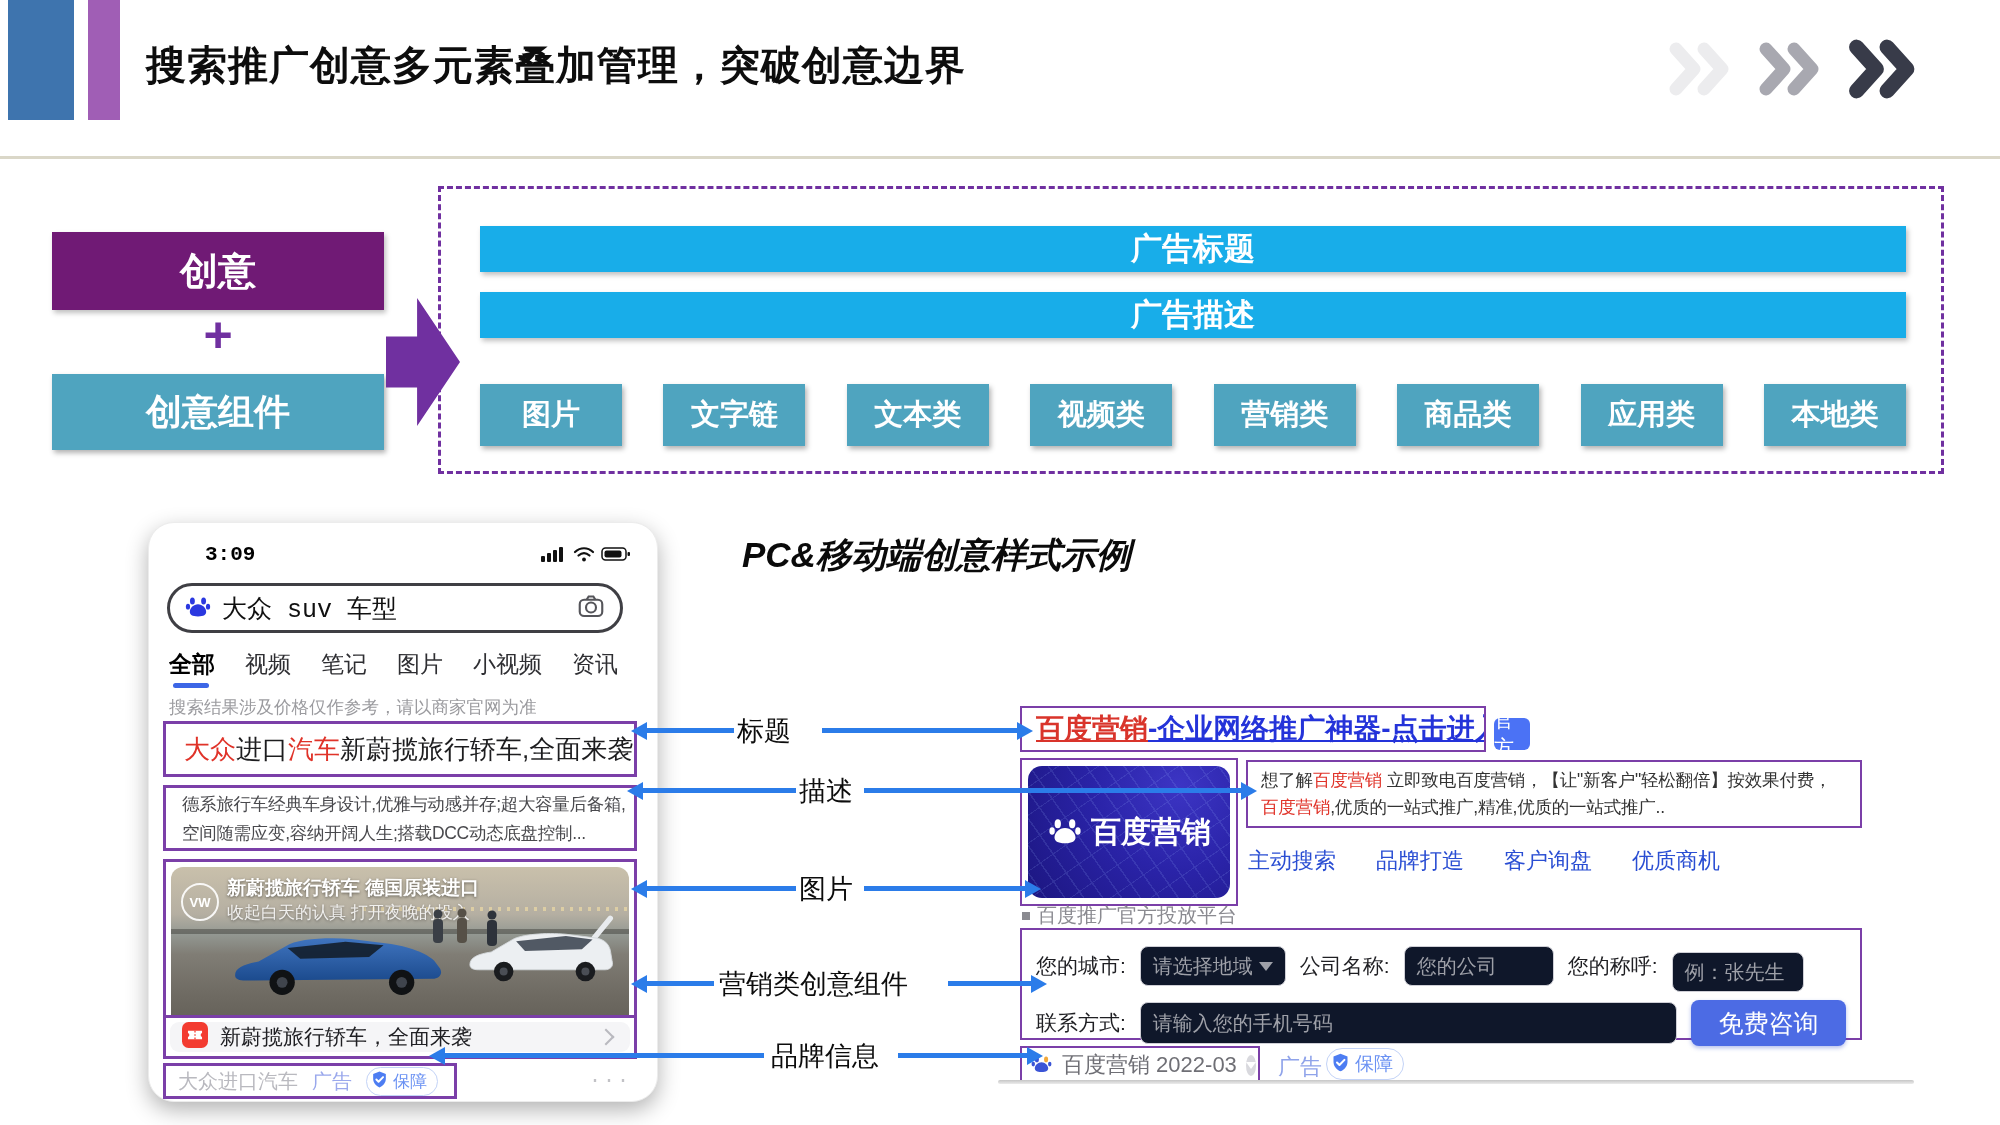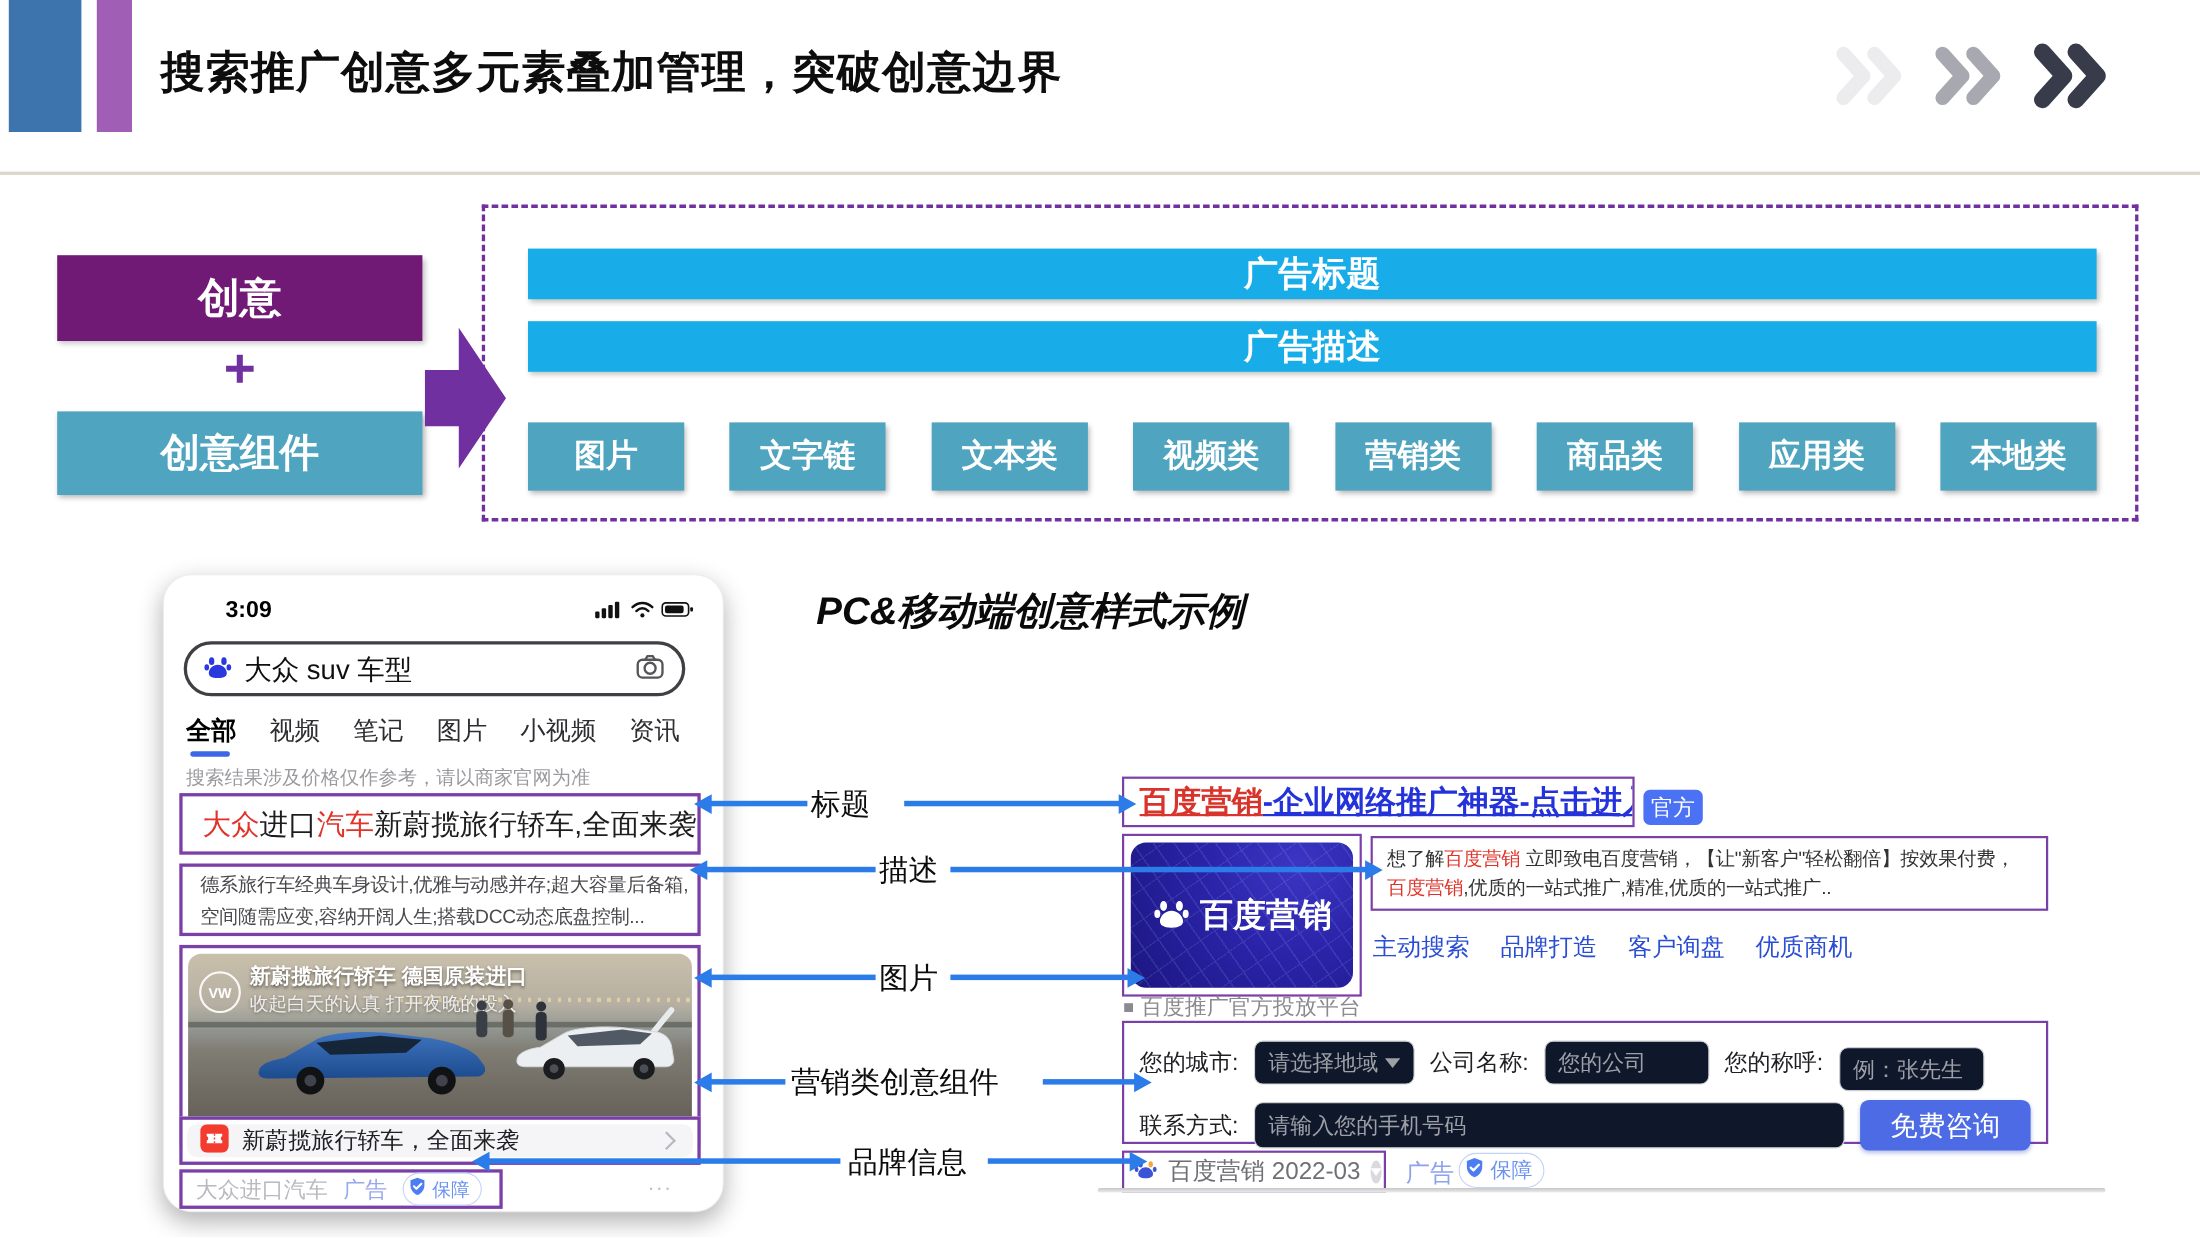--- a/index.html
+++ b/index.html
@@ -39,21 +39,21 @@
   .callout{position:absolute;font-size:27px;color:#0c0c0c;z-index:30;}
   .seg{position:absolute;height:5px;background:#2B7CE9;z-index:25;}
   .seg.hl::before{content:"";position:absolute;left:-15px;top:-6.5px;width:0;height:0;
      border-top:9px solid transparent;border-bottom:9px solid transparent;border-right:16px solid #2B7CE9;}
   .seg.hr::after{content:"";position:absolute;right:-15px;top:-6.5px;width:0;height:0;
      border-top:9px solid transparent;border-bottom:9px solid transparent;border-left:16px solid #2B7CE9;}
 
   
   .phone{left:148px;top:522px;width:508px;height:578px;background:#fff;border-radius:26px;
          border:1px solid #ececec;box-shadow:0 8px 22px rgba(0,0,0,.30);z-index:10;}
-  .p-abs{position:absolute;}
+  .p-abs{position:absolute;font-family:Liberation Mono, monospace;}
   .p-time{left:56px;top:20px;font-size:21px;font-weight:bold;color:#000;}
   .p-status{right:26px;top:22px;display:flex;gap:6px;align-items:center;}
   .p-search{left:18px;top:60px;width:456px;height:50px;border:3px solid #3F3F44;border-radius:27px;
             display:flex;align-items:center;padding:0 14px;box-sizing:border-box;}
   .p-query{font-size:25px;color:#101010;margin-left:10px;flex:1;}
   .p-tabs{left:20px;top:126px;width:452px;height:36px;display:flex;gap:30px;font-size:23px;color:#2e2e32;
           overflow:hidden;white-space:nowrap;}
   .p-tab-active{font-weight:bold;color:#000;}
   .p-tab-underline{left:24px;top:160px;width:36px;height:5px;background:#3C66E6;border-radius:3px;}
   .p-notice{left:20px;top:172px;font-size:17.5px;color:#9B9B9F;}
@@ -87,32 +87,32 @@
               padding:2px 10px 2px 3px;background:#fff;}
   .badge-text{font-size:17px;color:#6B92F3;}
   .p-more{left:440px;top:542px;font-size:20px;color:#C2C2C6;letter-spacing:2px;}
 
   
   .pcbox{position:absolute;border:2.5px solid #7B3FA8;box-sizing:border-box;background:#fff;}
   .pc-title-box{left:1020px;top:706px;width:466px;height:46px;display:flex;align-items:center;padding:0 14px;
                 font-size:28px;font-weight:600;white-space:nowrap;overflow:hidden;}
   .pc-title-red{color:#D9342B;text-decoration:underline;}
   .pc-title-blue{color:#2433D9;text-decoration:underline;}
-  .pc-official{left:1494px;top:718px;width:54px;height:32px;background:#4B72F5;border-radius:6px;color:#fff;
+  .pc-official{left:1494px;top:718px;width:36px;height:32px;background:#4B72F5;border-radius:6px;color:#fff;
                font-size:20px;display:flex;align-items:center;justify-content:center;}
   .pc-logo-box{left:1020px;top:758px;width:218px;height:148px;padding:6px;}
   .bd-logo{position:relative;width:100%;height:100%;border-radius:14px;overflow:hidden;display:flex;align-items:center;
     justify-content:center;gap:8px;background:radial-gradient(circle at 75% 15%,#3C35C4 0%,#2A23A8 45%,#1C1680 100%);}
   .bd-logo::after{content:"";position:absolute;inset:0;opacity:.14;
     background:repeating-linear-gradient(55deg,transparent 0 14px,#9fb4ff 14px 15.5px),
                repeating-linear-gradient(-35deg,transparent 0 22px,#9fb4ff 22px 23px);}
   .bd-logo-text{color:#fff;font-weight:bold;font-size:30px;position:relative;z-index:2;}
   .pc-desc-box{left:1246px;top:760px;width:616px;height:68px;padding:5px 13px;font-size:17.5px;line-height:27px;
                color:#333;letter-spacing:-0.2px;white-space:nowrap;overflow:hidden;}
-  .pc-links{left:1248px;top:846px;display:flex;gap:28px;font-size:22px;color:#2A4ED3;}
+  .pc-links{left:1248px;top:846px;display:flex;gap:40px;font-size:22px;color:#2A4ED3;}
   .pc-note{left:1022px;top:902px;display:flex;align-items:center;gap:7px;font-size:20px;color:#8A8A90;}
   .bullet-sq{width:8px;height:8px;background:#8A8A90;}
   .pc-form-box{left:1020px;top:928px;width:842px;height:112px;padding:10px 14px;}
   .f-row{display:flex;align-items:center;gap:14px;}
   .f-row2{margin-top:8px;}
   .f-label{font-size:21px;color:#1f1f23;white-space:nowrap;}
   .f-field{height:40px;border:1.5px solid #CFCFD6;border-radius:8px;display:flex;align-items:center;
            padding:0 12px;box-sizing:border-box;color:#9EA0A8;font-size:20px;background:#0f172a;}
   .f-city{width:146px;justify-content:space-between;}
   .f-company{width:150px;} .f-name{width:132px;margin-top:12px;}

